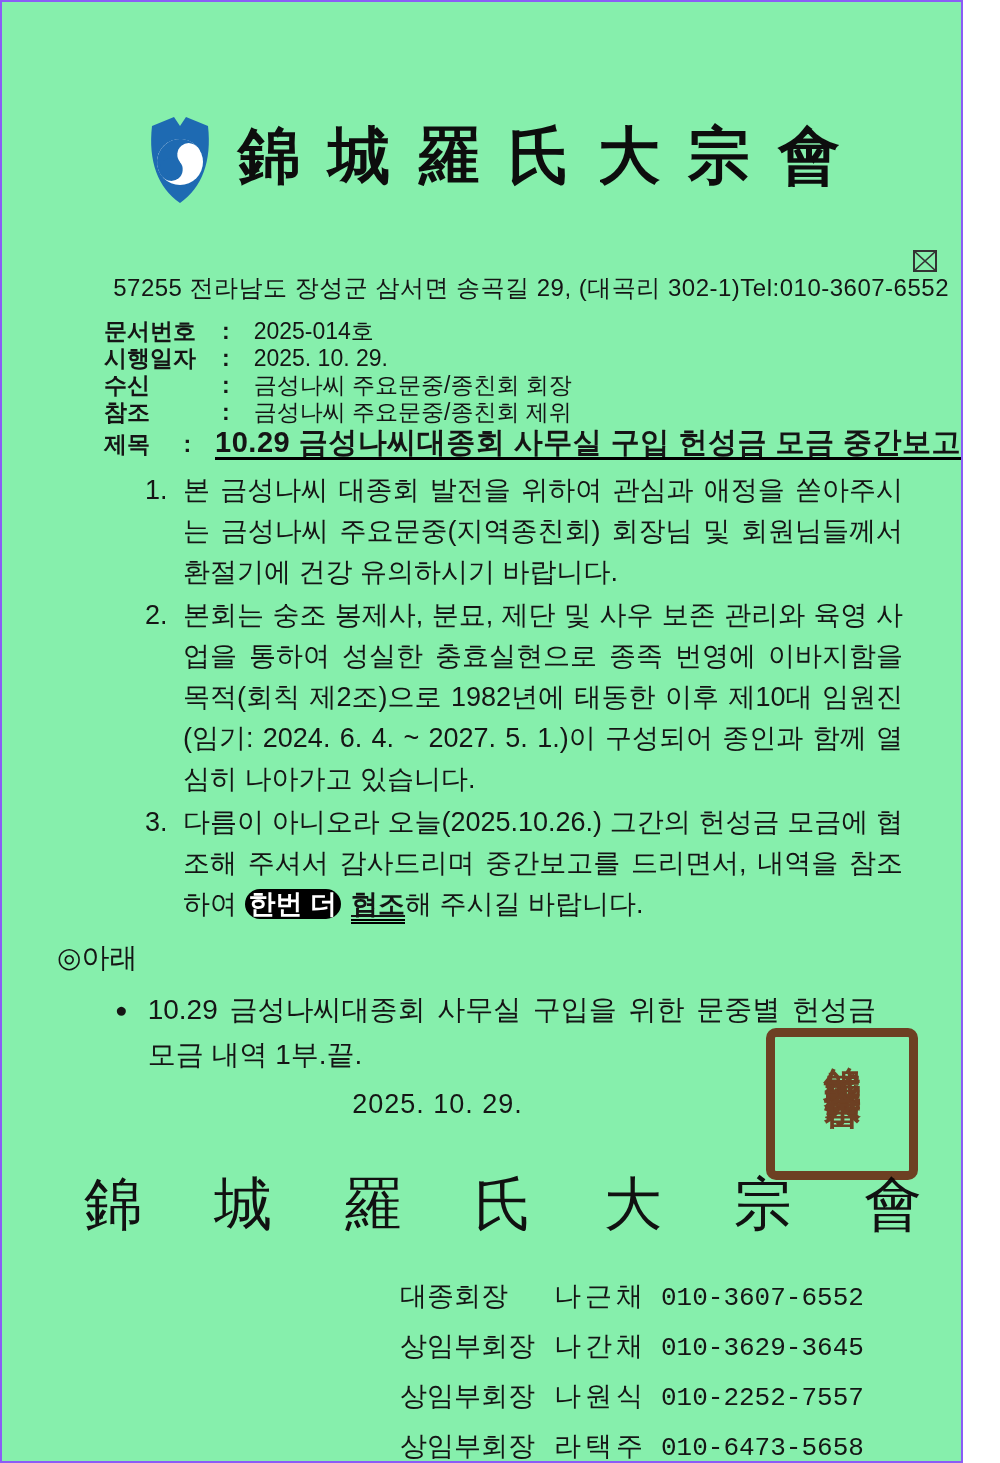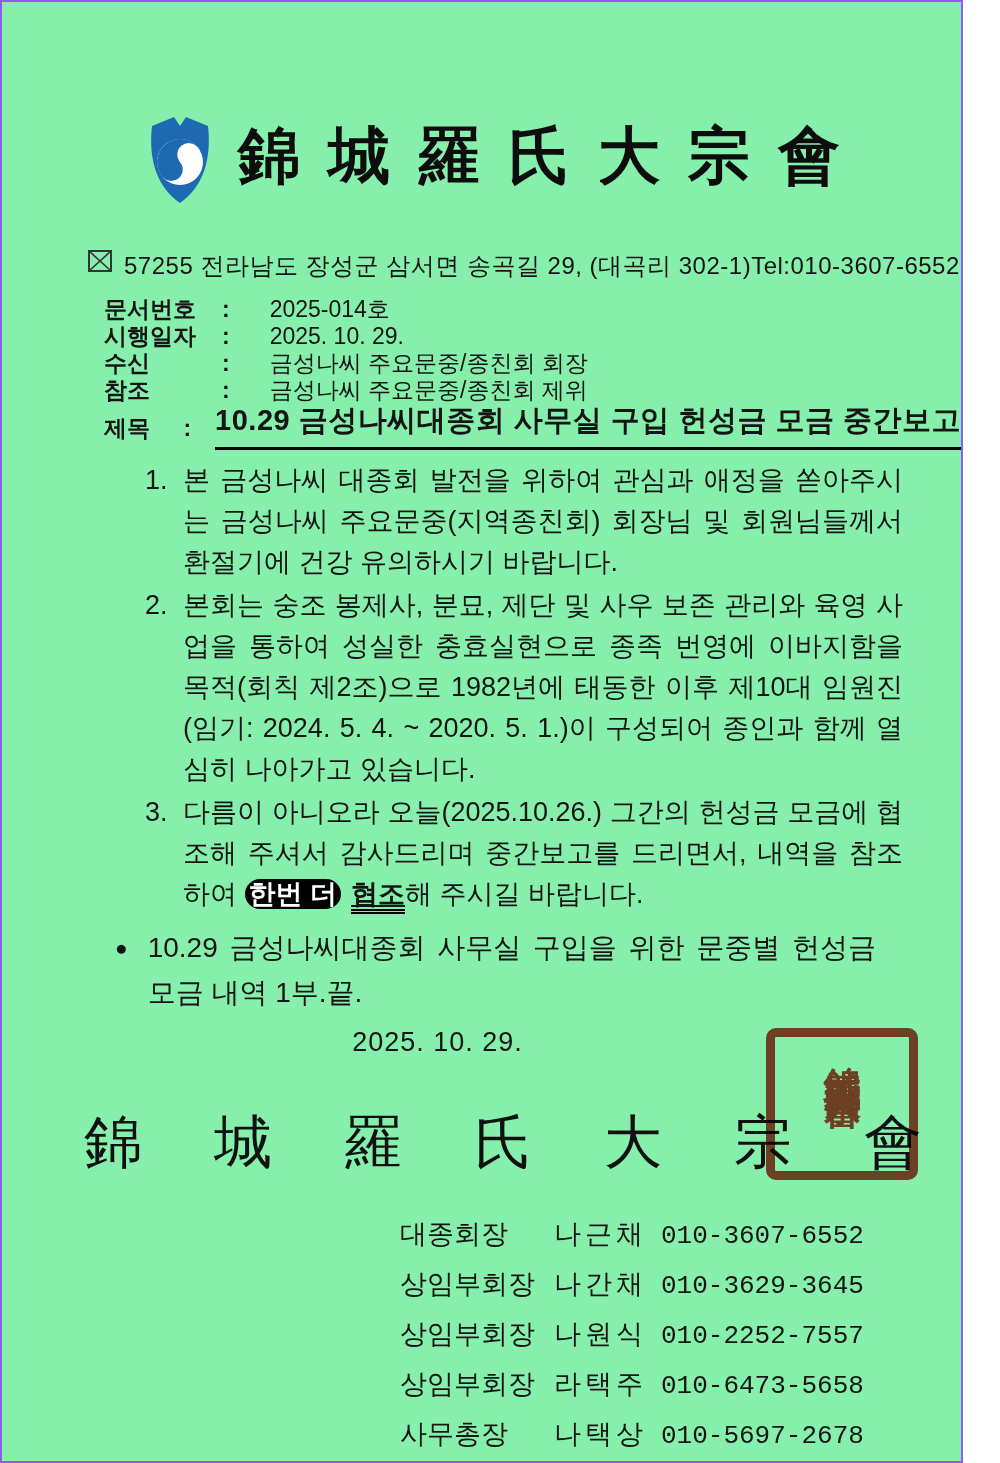--- a/index.html
+++ b/index.html
@@ -15,34 +15,34 @@
   }
   
   .org-header { display:flex; align-items:center; margin:102px 0 0 138px; }
   .org-logo { width:80px; height:104px; flex:0 0 auto; }
   .org-title {
     font-family:"Liberation Serif","DejaVu Serif",serif;
     font-weight:bold; font-size:62px; letter-spacing:28px;
     white-space:nowrap; margin-left:18px; color:#0d0d0d;
   }
   
-  .address-line { display:flex; align-items:flex-start; margin:42px 12px 0 86px;
-    font-size:24px; letter-spacing:0.5px; white-space:nowrap; }
+  .address-line { display:flex; align-items:flex-end; margin:42px 12px 0 86px;
+    font-size:24px; letter-spacing:0.5px; white-space:nowrap;flex-direction:column; }
   .envelope-icon { width:24px; height:22px; margin-right:12px; flex:0 0 auto; }
   
   .meta { margin:14px 0 0 102px; font-size:23px; }
   .meta-row { display:flex; align-items:baseline; line-height:27px; }
   .meta-label { display:inline-block; width:118px; font-weight:bold;
     text-align:justify; text-align-last:justify; }
   .meta-colon { font-weight:bold; }
-  .meta-value { margin-left:40px; white-space:nowrap;text-align:right; }
+  .meta-value { margin-left:24px; white-space:nowrap;text-align:right; }
   .meta-row.subject-row { margin-top:3px; align-items:center; }
   .subject-value {
     margin-left:24px; font-size:29px; font-weight:bold; white-space:nowrap;
-    border-bottom:3px solid #000; padding-bottom:13px; letter-spacing:0.5px;
+    border-bottom:3px solid #000; padding-bottom:1px; letter-spacing:0.5px;
   }
   
   .body-list { margin:10px 58px 0 143px; font-size:27px; line-height:41px; }
   .body-item { display:flex; margin-bottom:2px; }
   .body-num { width:38px; flex:0 0 auto; }
   .body-text { flex:1; text-align:justify; }
   .hl-invert { background:#000; color:#fff; font-weight:bold; padding:0 4px;border-radius:15px; }
   .hl-underline { font-weight:bold; border-bottom:5px double #000; margin-left:10px;text-decoration:underline; }
   .seg-after {}
   
@@ -134,28 +134,29 @@
     </div>
   </div>
 
   <div class="body-list">
     <div class="body-item">
       <span class="body-num">1.</span>
       <span class="body-text">본 금성나씨 대종회 발전을 위하여 관심과 애정을 쏟아주시는 금성나씨 주요문중(지역종친회) 회장님 및 회원님들께서 환절기에 건강 유의하시기 바랍니다.</span>
     </div>
     <div class="body-item">
       <span class="body-num">2.</span>
-      <span class="body-text">본회는 숭조 봉제사, 분묘, 제단 및 사우 보존 관리와 육영 사업을 통하여 성실한 충효실현으로 종족 번영에 이바지함을 목적(회칙 제2조)으로 1982년에 태동한 이후 제10대 임원진(임기: 2024. 5. 4. ~ 2020. 5. 1.)이 구성되어 종인과 함께 열심히 나아가고 있습니다.</span>
+      <span class="body-text">본회는 숭조 봉제사, 분묘, 제단 및 사우 보존 관리와 육영 사업을 통하여 성실한 충효실현으로 종족 번영에 이바지함을 목적(회칙 제2조)으로 1982년에 태동한 이후 제10대 임원진(임기: 2024. 6. 4. ~ 2027. 5. 1.)이 구성되어 종인과 함께 열심히 나아가고 있습니다.</span>
     </div>
     <div class="body-item">
       <span class="body-num">3.</span>
       <span class="body-text"><span>다름이 아니오라 오늘(2025.10.26.) 그간의 헌성금 모금에 협조해 주셔서 감사드리며 중간보고를 드리면서, 내역을 참조하여 </span><span class="hl-invert">한번 더</span><span class="hl-underline">협조</span><span class="seg-after">해 주시길 바랍니다.</span></span>
     </div>
   </div>
 
+  <div class="below-marker">◎아래</div>
   <div class="bullet-row">
     <span class="bullet-glyph">●</span>
     <span class="bullet-text">10.29 금성나씨대종회 사무실 구입을 위한 문중별 헌성금 모금 내역  1부.끝.</span>
   </div>
 
   <div class="doc-date">2025. 10. 29.</div>
 
   <div class="signature-line">錦城羅氏大宗會</div>
   <div class="seal-stamp">
     <div class="seal-text">錦城羅氏大宗會</div>

